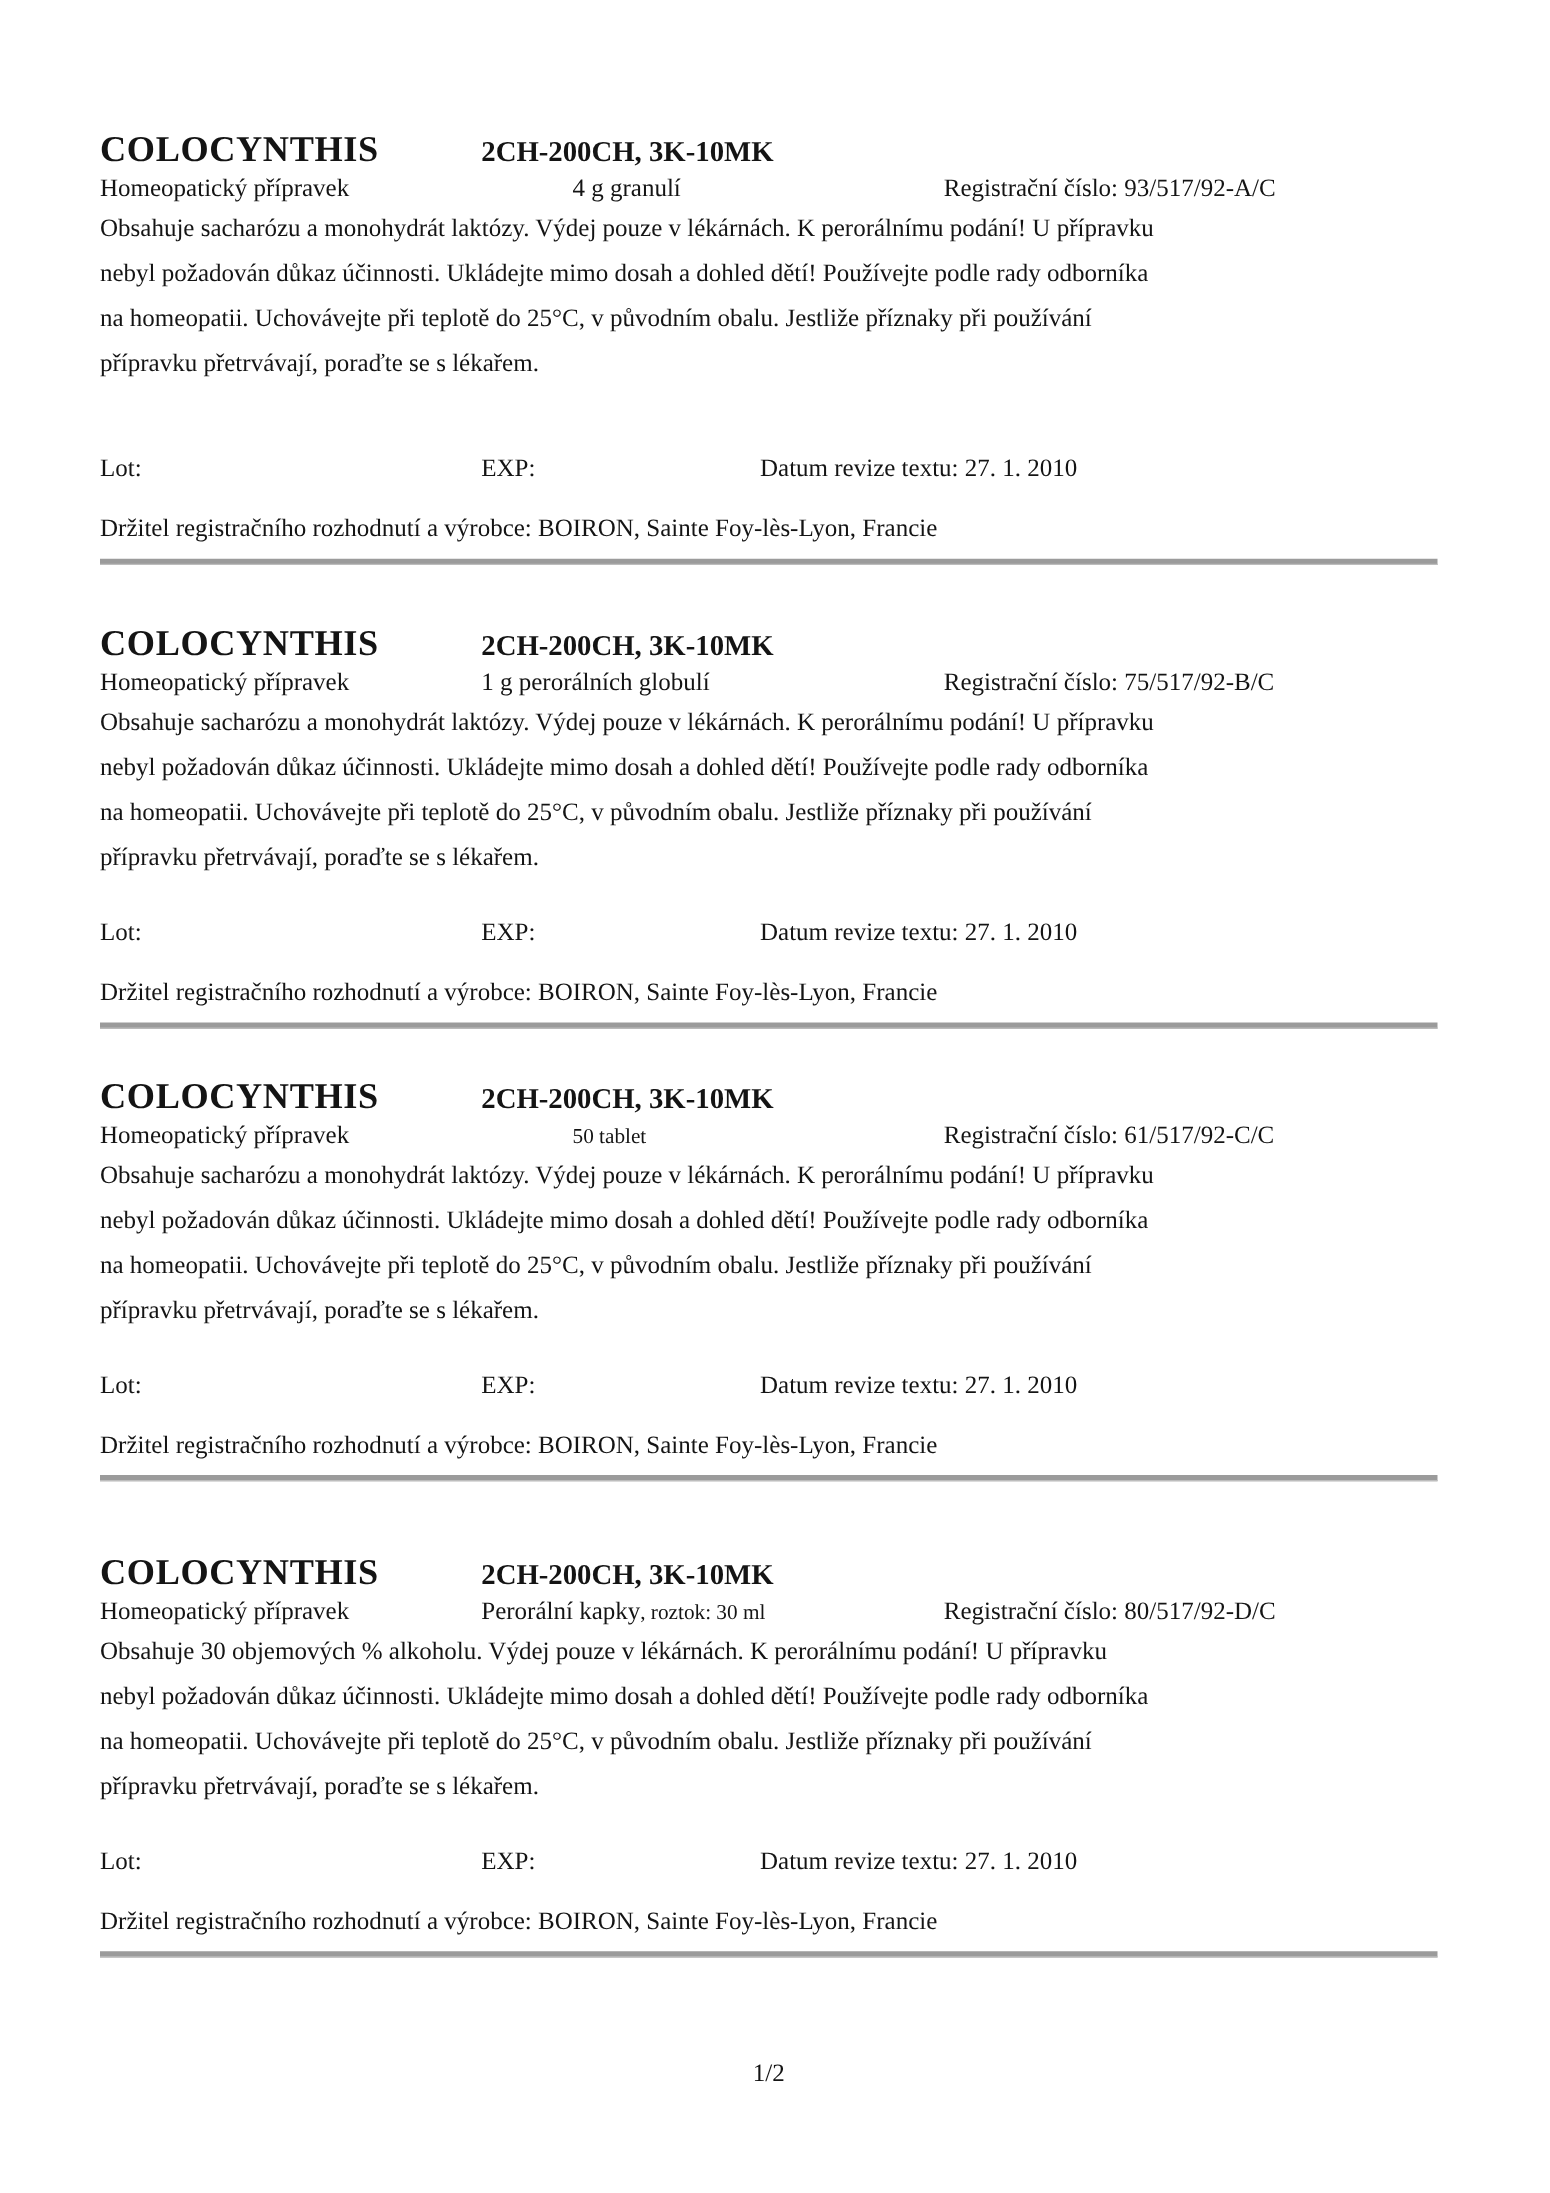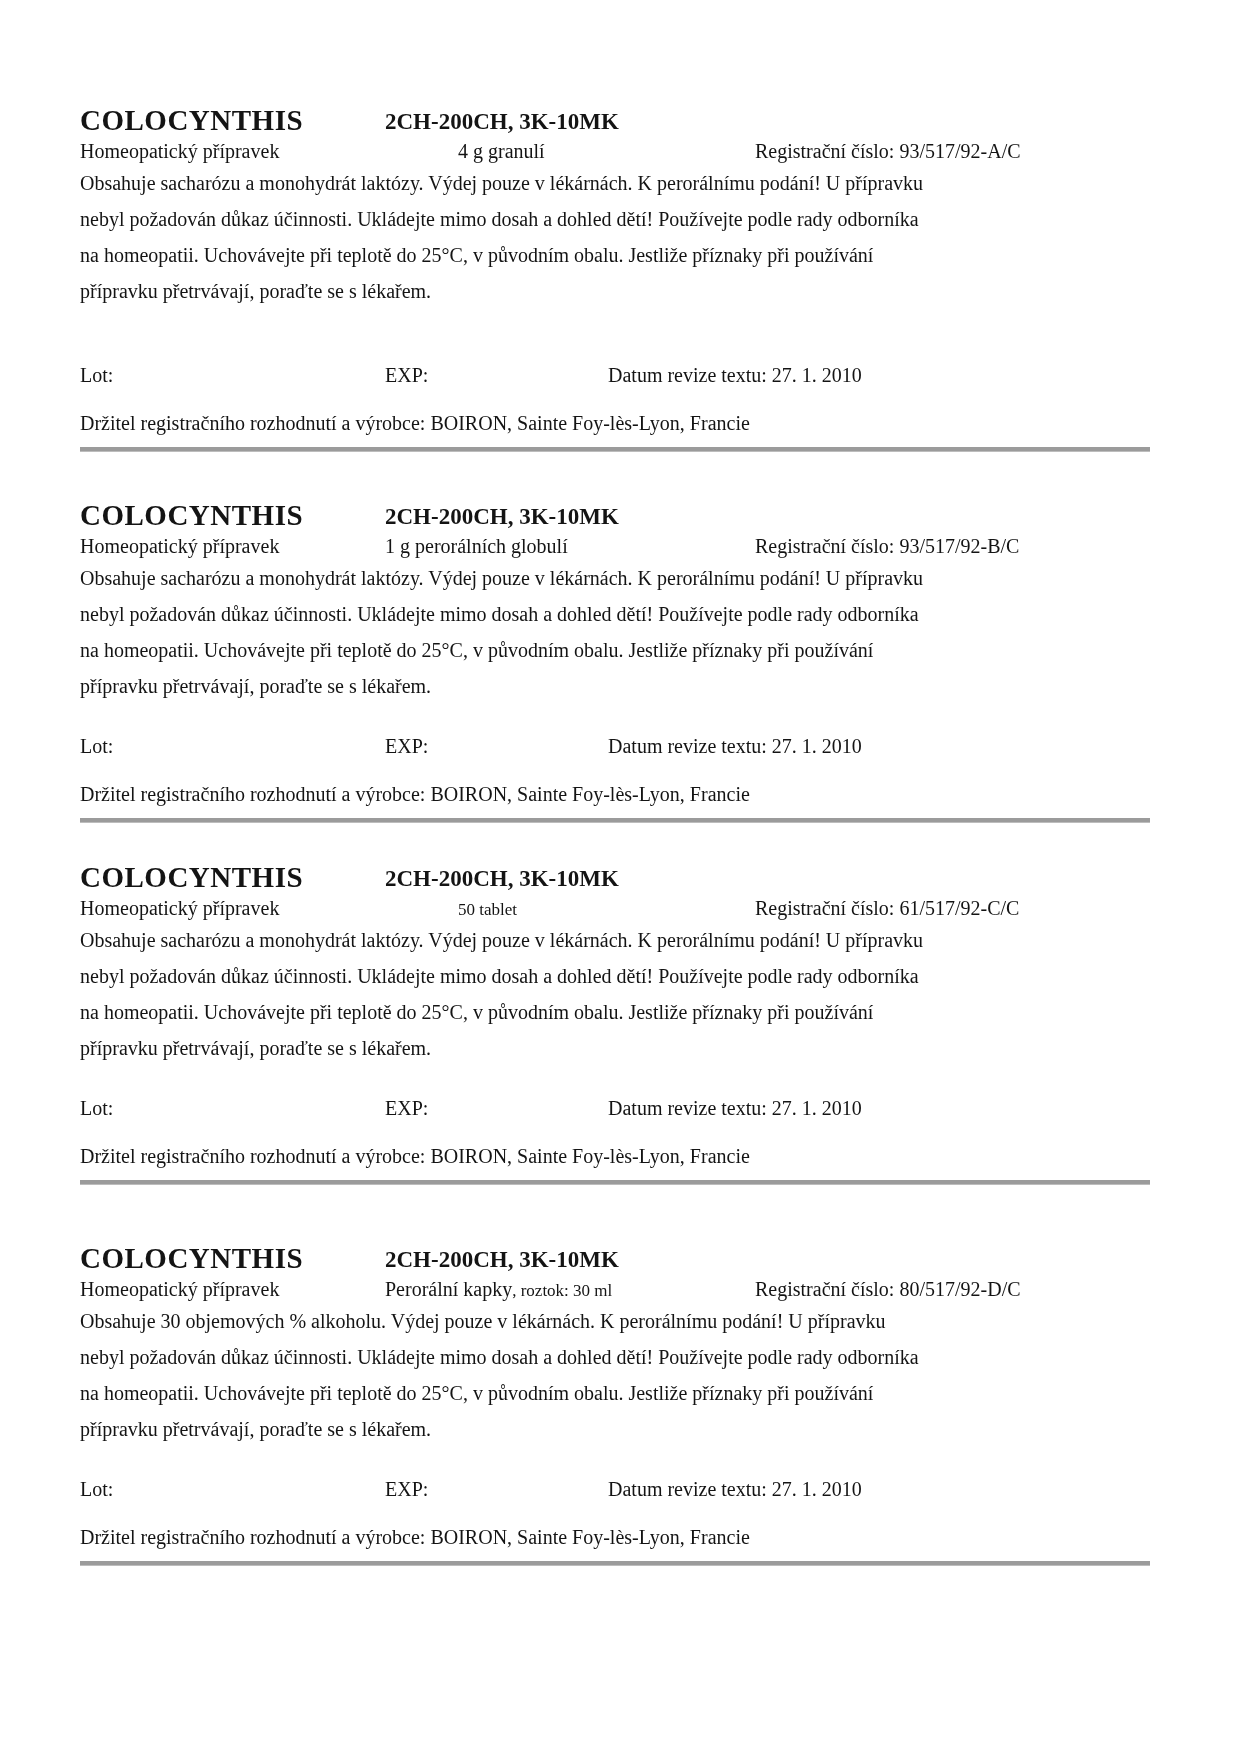--- a/index.html
+++ b/index.html
@@ -110,21 +110,21 @@
   </div>
 
   <div class="section s2">
     <div class="h-row">
       <span class="product-name">COLOCYNTHIS</span>
       <span class="product-dil">2CH-200CH, 3K-10MK</span>
     </div>
     <div class="meta-row">
       <span class="c1">Homeopatický přípravek</span>
       <span class="c2 near"><span>1 g perorálních globulí</span><span class="small-txt"></span></span>
-      <span class="c3">Registrační číslo: 93/517/92-B/C</span>
+      <span class="c3">Registrační číslo: 75/517/92-B/C</span>
     </div>
     <p class="body-text">Obsahuje sacharózu a monohydrát laktózy. Výdej pouze v lékárnách. K perorálnímu podání! U přípravku
 nebyl požadován důkaz účinnosti. Ukládejte mimo dosah a dohled dětí! Používejte podle rady odborníka
 na homeopatii. Uchovávejte při teplotě do 25°C, v původním obalu. Jestliže příznaky při používání
 přípravku přetrvávají, poraďte se s lékařem.</p>
     <div class="lot-row">
       <span class="lot">Lot:</span>
       <span class="exp">EXP:</span>
       <span class="date">Datum revize textu: 27. 1. 2010</span>
     </div>
@@ -171,14 +171,15 @@
 přípravku přetrvávají, poraďte se s lékařem.</p>
     <div class="lot-row">
       <span class="lot">Lot:</span>
       <span class="exp">EXP:</span>
       <span class="date">Datum revize textu: 27. 1. 2010</span>
     </div>
     <div class="holder-row">Držitel registračního rozhodnutí a výrobce: BOIRON, Sainte Foy-lès-Lyon, Francie</div>
     <div class="divider"></div>
   </div>
 
+  <div class="page-number">1/2</div>
 
 </div>
 
 </body></html>

